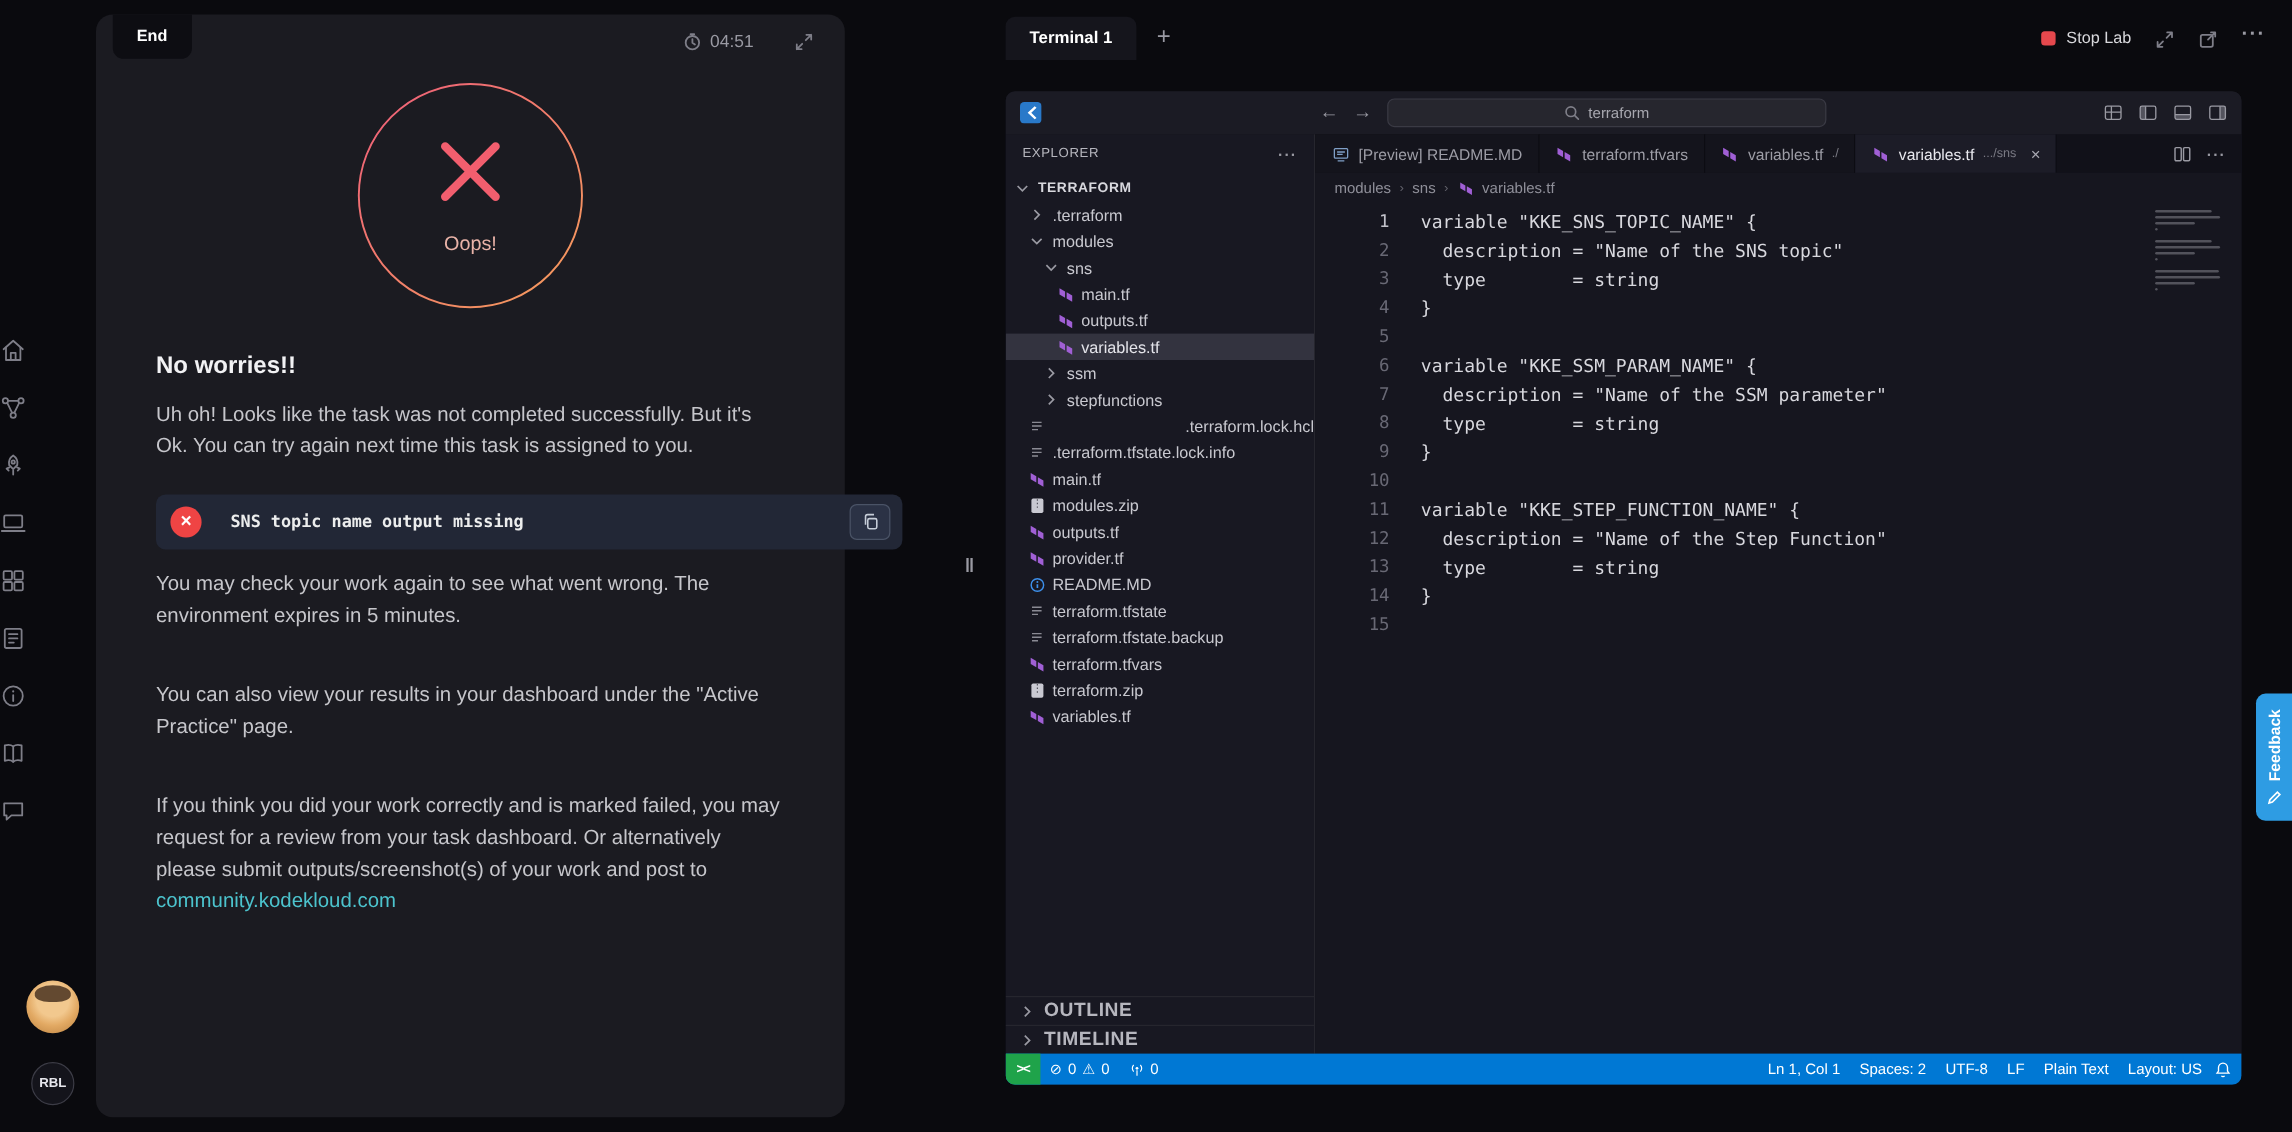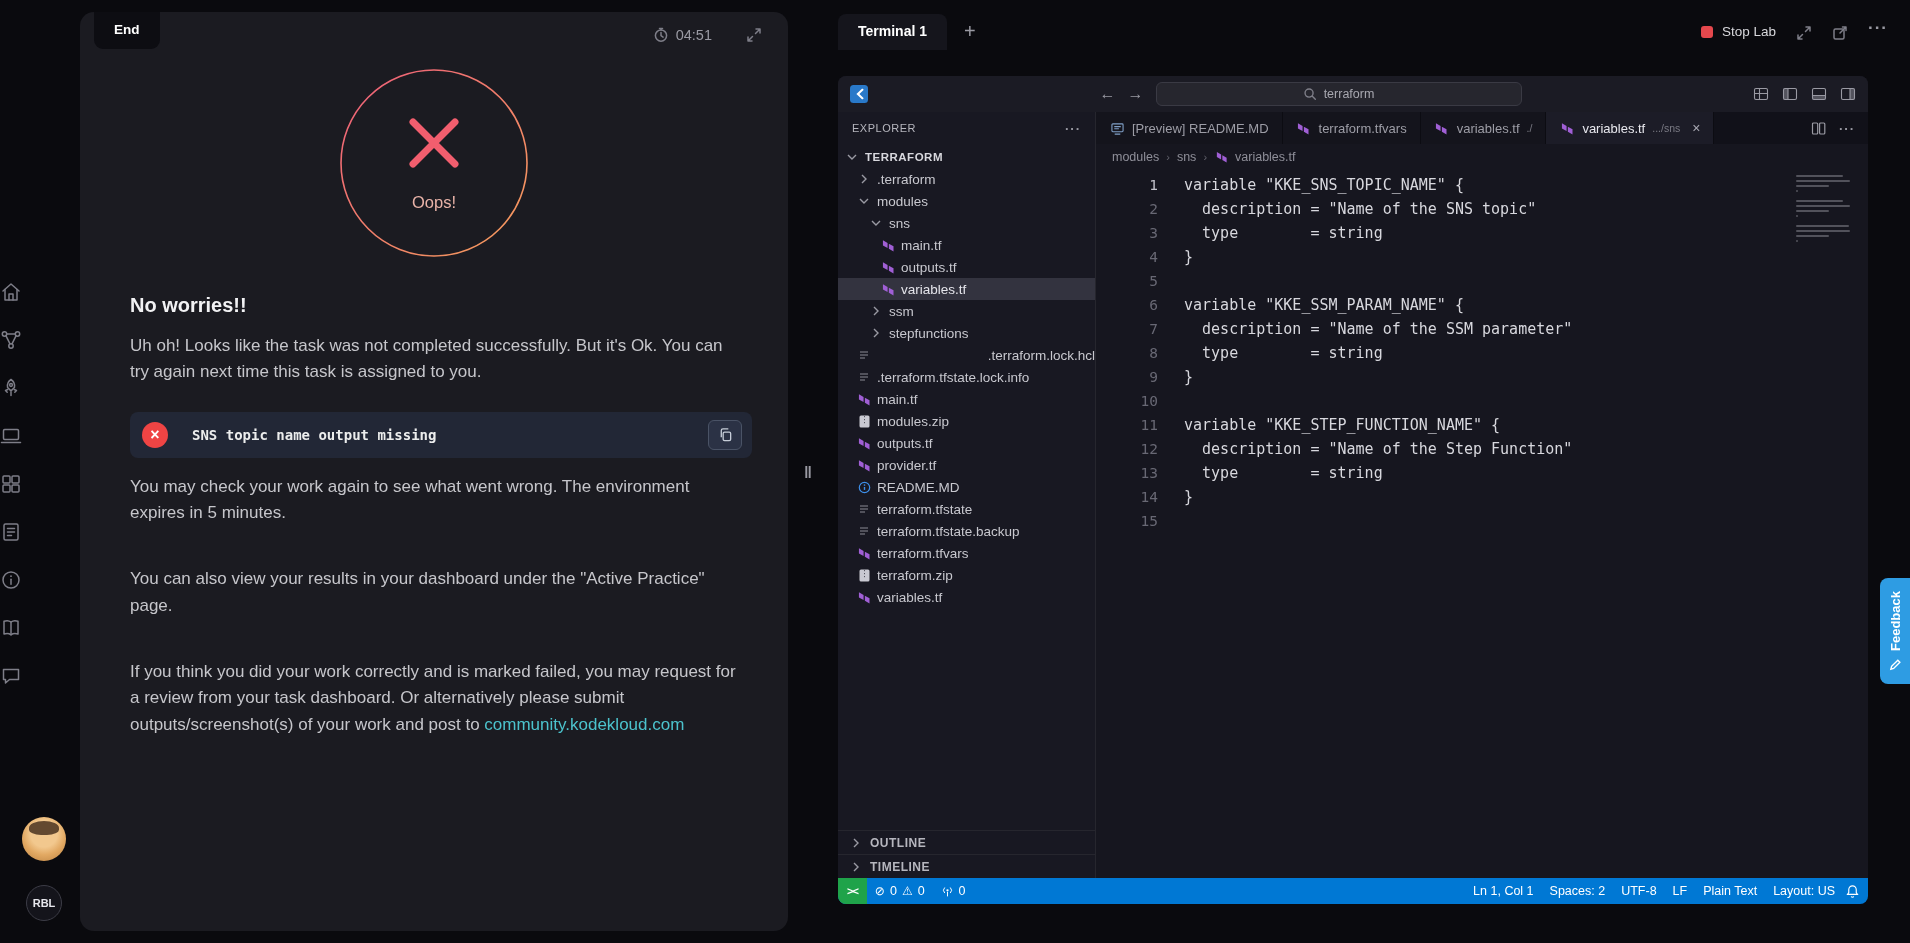--- a/index.html
+++ b/index.html
@@ -17,21 +17,21 @@
   .rail { position:absolute; left:0; top:0; width:62px; height:100%; display:flex; flex-direction:row; align-items:center; padding:16px 0 22px; }
   .rail-logo { width:36px; height:36px; }
   .rail-icons { display:flex; flex-direction:column; gap:26px; margin-top:30px; }
   .rail-icon { width:22px; height:22px; cursor:pointer; }
   .rail-bottom { margin-top:auto; display:flex; flex-direction:column; align-items:center; gap:24px; }
   .avatar { width:44px; height:44px; border-radius:50%; overflow:hidden; background:radial-gradient(circle at 50% 38%, #f2c88e 0 38%, #e2a963 60%, #b97f3e 100%); position:relative; cursor:pointer; }
   .avatar:after { content:""; position:absolute; left:7px; right:7px; top:4px; height:14px; border-radius:50% 50% 40% 40%; background:#4a3320; opacity:.85; }
   .rail-badge { width:36px; height:36px; border-radius:50%; background:#14141b; border:1px solid #3c3c46; color:#e6e6ec; font-size:11px; font-weight:bold; display:flex; align-items:center; justify-content:center; cursor:pointer; }
 
   
-  .task-card { position:absolute; left:80px; top:12px; width:708px; height:919px; background:#1b1b21; border-radius:14px; }
+  .task-card { position:absolute; left:80px; top:12px; width:624px; height:919px; background:#1b1b21; border-radius:14px; }
   .end-tab { position:absolute; left:14px; top:0; background:#0d0d12; color:#fff; font-size:13.5px; font-weight:bold; padding:10px 20px 12px; border-radius:0 0 9px 9px; cursor:pointer; }
   .timer { position:absolute; right:76px; top:15px; display:flex; align-items:center; gap:7px; color:#9a9aa3; font-size:14.5px; }
   .timer .ic { width:16px; height:16px; }
   .panel-expand { position:absolute; right:26px; top:15px; width:16px; height:16px; cursor:pointer; }
   .task-body { padding:56px 50px 0; }
   .circle-wrap { display:flex; justify-content:center; }
   .oops-text { font-family:"Liberation Sans", sans-serif; }
   .result-heading { margin-top:36px; font-size:20px; font-weight:bold; color:#f2f2f4; }
   .para { margin-top:16px; font-size:17px; line-height:1.55; color:#c6c6cb; max-width:606px; }
   .para-gap { margin-top:40px; }
@@ -69,21 +69,21 @@
   .vs-main { flex:1; display:flex; min-height:0; }
   .vs-explorer { width:258px; background:#181822; border-right:1px solid #26262e; display:flex; flex-direction:column; flex:0 0 auto; }
   .exp-header { height:32px; display:flex; align-items:center; padding:0 14px; color:#b6b6be; font-size:11px; letter-spacing:.5px; flex:0 0 auto; }
   .exp-dots { margin-left:auto; color:#9a9aa3; font-weight:bold; letter-spacing:1px; cursor:pointer; font-size:13px; }
   .exp-tree { flex:1; overflow:hidden; padding-top:2px; }
   .tree-row { height:22px; display:flex; align-items:center; gap:5px; padding-left:6px; cursor:pointer; white-space:nowrap; font-size:13.5px; color:#c8c8cf; }
   .tree-row.selected { background:#33333f; color:#e4e4ea; }
   .tree-root { font-size:11.5px; font-weight:bold; letter-spacing:.5px; color:#d8d8de; }
   .chev { width:16px; height:16px; flex:0 0 auto; }
   .file-icon { width:16px; display:flex; justify-content:center; flex:0 0 auto; }
-  .exp-section { height:24px; border-top:1px solid #26262e; display:flex; align-items:center; gap:6px; padding:0 10px; font-size:12px; font-weight:bold; letter-spacing:.5px; color:#b6b6be; cursor:pointer; flex:0 0 auto; }
+  .exp-section { height:24px; border-top:1px solid #26262e; display:flex; align-items:center; gap:6px; padding:0 10px; font-size:16px; font-weight:bold; letter-spacing:.5px; color:#b6b6be; cursor:pointer; flex:0 0 auto; }
 
   .vs-editor { flex:1; display:flex; flex-direction:column; min-width:0; background:#16161f; }
   .tabs-bar { height:32px; background:#111119; display:flex; align-items:stretch; flex:0 0 auto; }
   .tabs-list { display:flex; align-items:stretch; }
   .ed-tab { display:flex; align-items:center; gap:7px; padding:0 13px; background:#14141c; border-right:1px solid #0c0c12; color:#9d9da6; font-size:13px; cursor:pointer; white-space:nowrap; }
   .ed-tab.active { background:#1c1c27; color:#e8e8ee; }
   .tab-desc { font-size:10.5px; color:#7a7a84; }
   .tab-close { margin-left:5px; font-size:14px; color:#a8a8b2; cursor:pointer; }
   .tabs-actions { margin-left:auto; display:flex; align-items:center; gap:13px; padding:0 13px; color:#9a9aa3; }
   .split-icon { width:15px; height:15px; cursor:pointer; }

